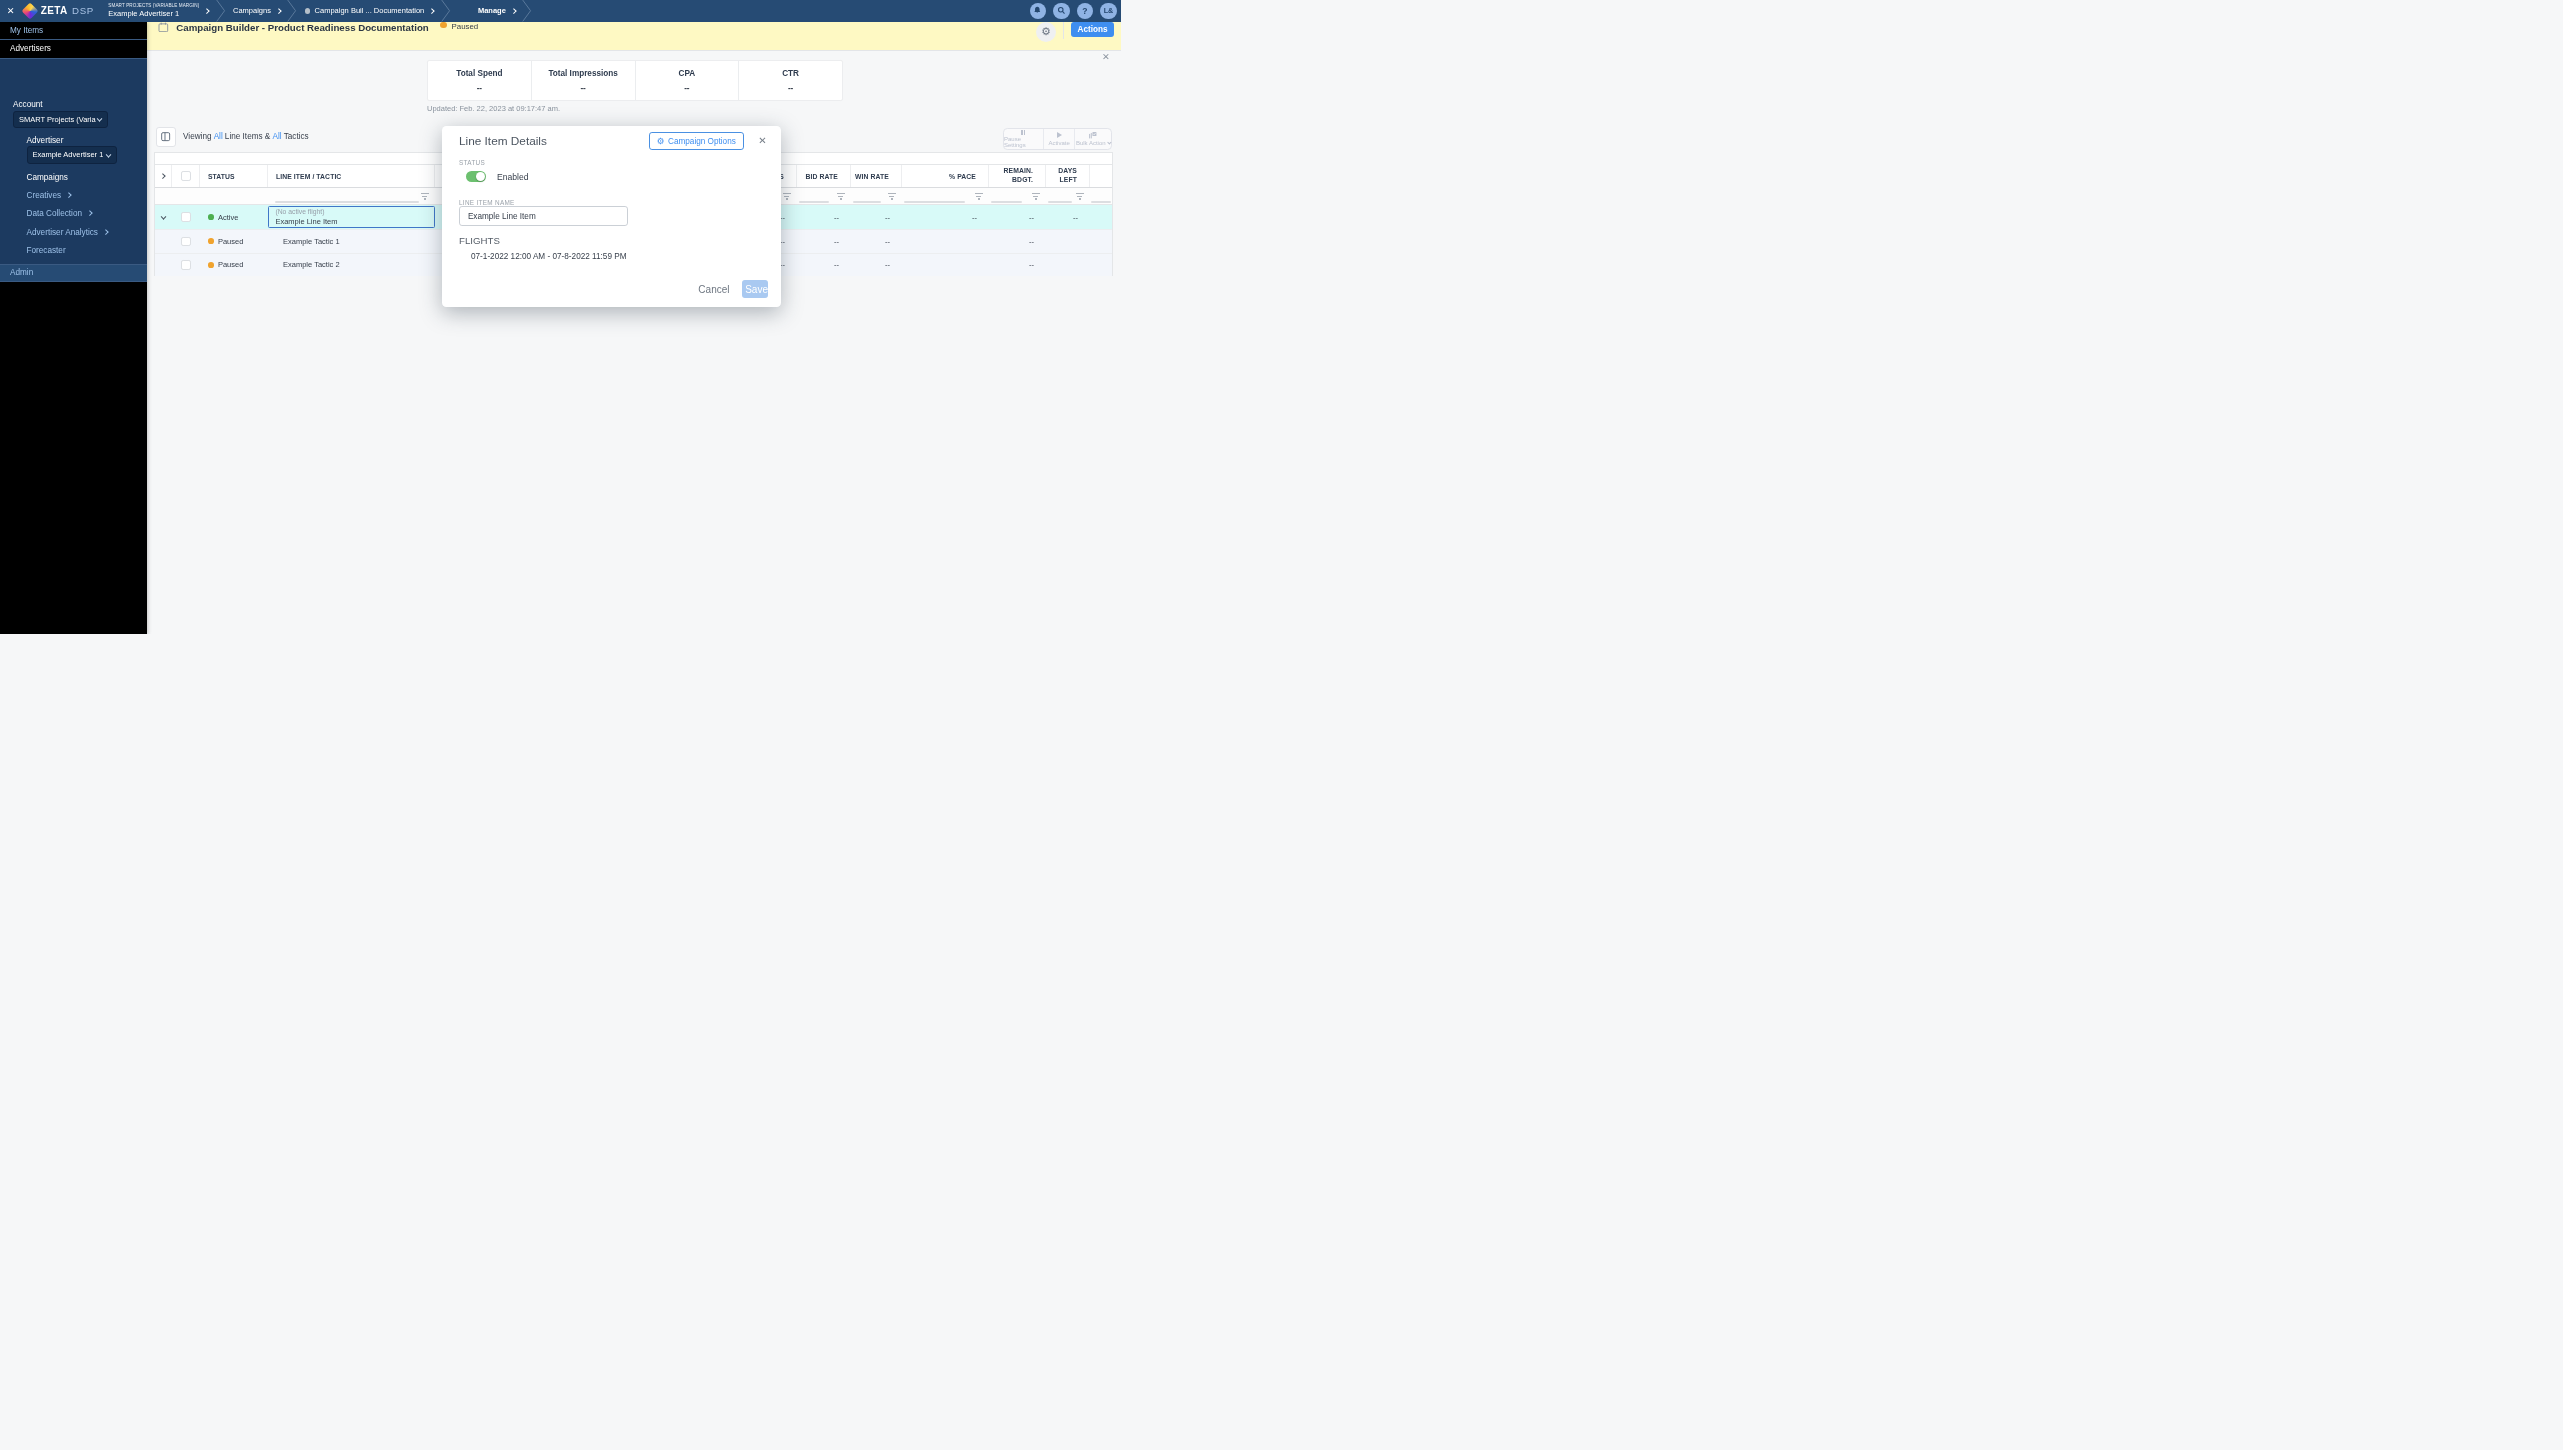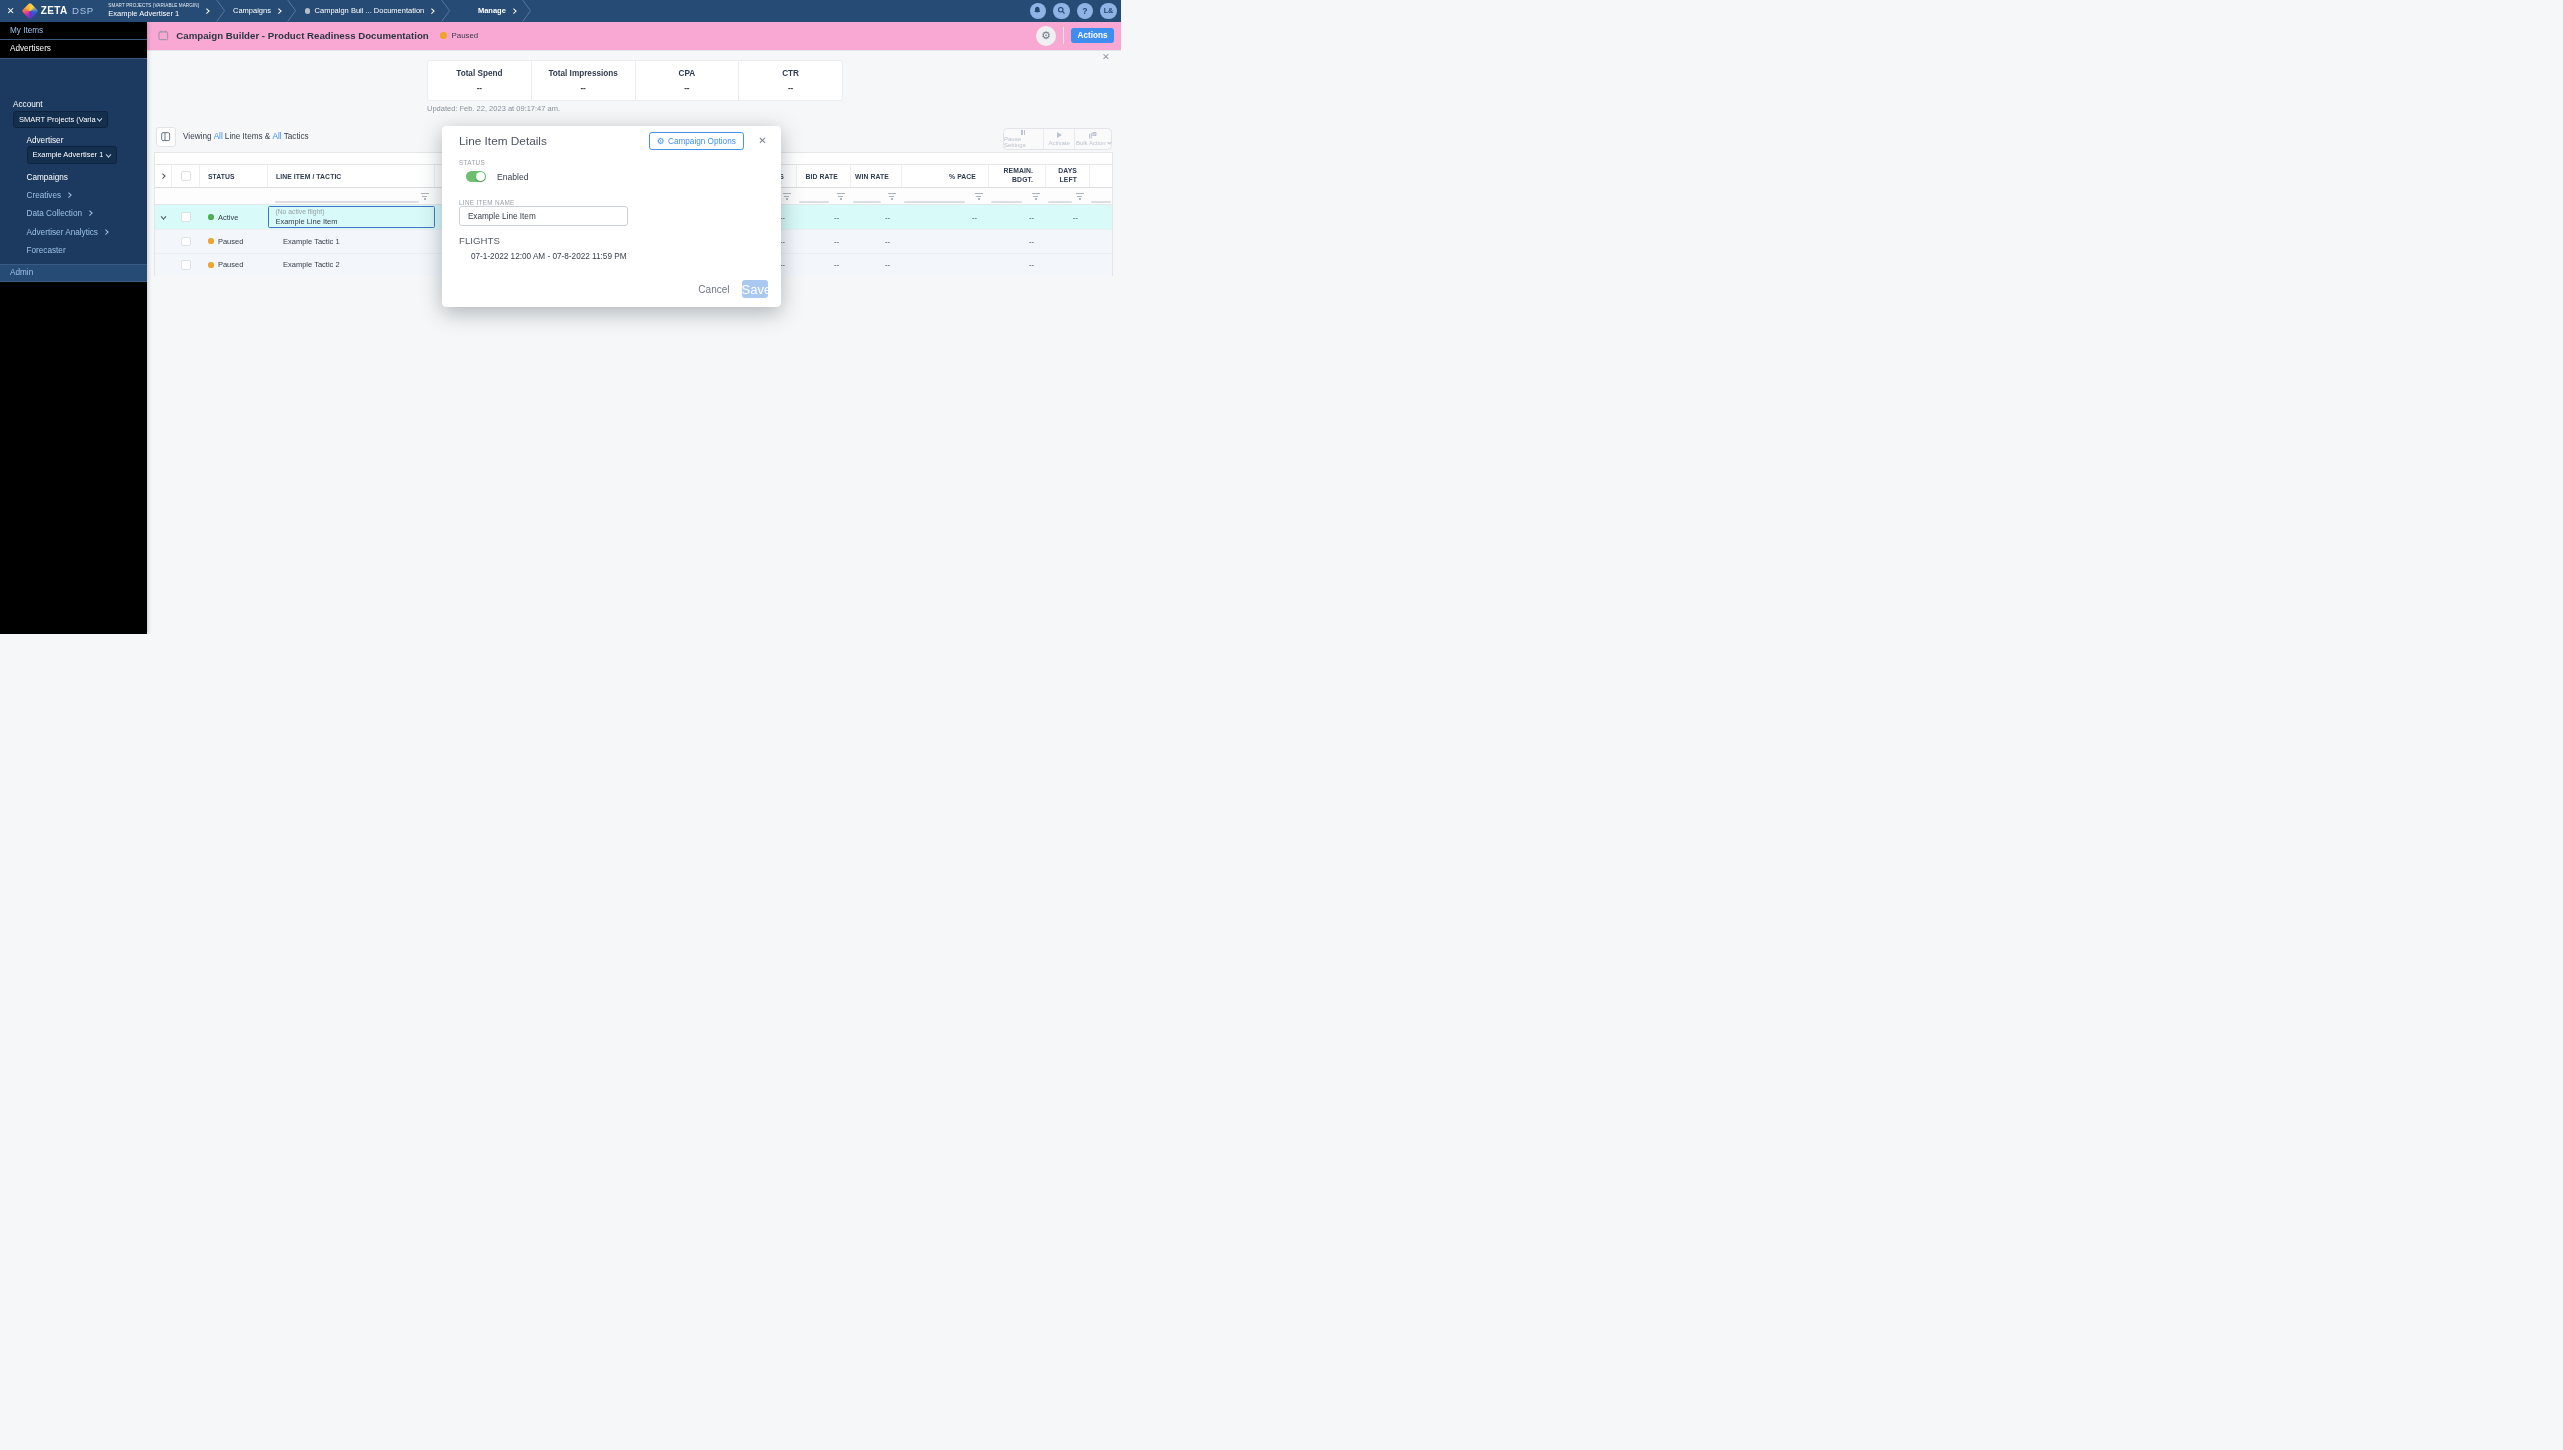--- a/index.html
+++ b/index.html
@@ -47,22 +47,22 @@
              border-right:1.1px solid #C6D4E6; transform:rotate(135deg); flex:0 0 auto; margin-left:2.9px; }
   .sb-item { position:absolute; left:26.5px; font-size:8.2px; display:flex; align-items:center;
              gap:5px; cursor:pointer; }
   .sb-item .chev { border-color:#9DC1E8; }
   .sb-admin { position:absolute; left:0; top:242px; width:147px; height:18.6px; background:#264B74;
               border-top:0.7px solid #3A5A82; border-bottom:0.7px solid #3A5A82; display:flex;
               align-items:center; padding-left:10px; font-size:8.2px; color:#9DC1E8; cursor:pointer; }
 
   
   .main-bg { position:absolute; left:147px; top:21.5px; width:975px; height:613px; background:#F6F7F8; }
-  .page-header { position:absolute; left:147px; top:21.5px; width:975px; height:29px; background:#f9a8d4;
-                 border-bottom:0.7px solid #E3E5E8; display:flex; align-items:center; z-index:5; }
+  .page-header { position:absolute; left:147px; top:21.5px; width:975px; height:29px; background:#fef9c3;
+                 border-bottom:0.7px solid #E3E5E8; display:flex; z-index:5; }
   .ph-title { font-size:9.7px; font-weight:bold; color:#2B3644; margin-left:7.2px; }
   .status-dot { width:6.4px; height:6.4px; border-radius:50%; }
   .ph-gear-circle { width:20px; height:20px; border-radius:50%; background:#EFF0F2; display:flex;
                     align-items:center; justify-content:center; cursor:pointer; }
   .gear-glyph { font-size:10.7px; color:#6B7482; line-height:1; }
   .ph-divider { width:0.7px; height:17px; background:#E3E5E8; margin:0 7.2px; }
   .actions-btn { width:43px; height:15.7px; background:#3E8EF0; color:#fff; font-size:8.2px;
                  font-weight:bold; border:none; border-radius:2.9px; cursor:pointer; margin-right:7.9px; }
 
   
@@ -152,21 +152,21 @@
                   background:#fff; box-shadow:0 0.7px 1.4px rgba(0,0,0,0.3); }
   .m-toggle-text { position:absolute; left:55px; top:46px; font-size:8.6px; color:#39414D; }
   .m-input { position:absolute; left:17px; top:80px; width:169px; height:20px;
              border:0.7px solid #CBD0D6; border-radius:2.9px; font-size:8.2px; color:#39414D;
              padding:0 7.9px; font-family:"Liberation Sans", sans-serif; outline:none; background:#fff; }
   .m-flights { position:absolute; left:17px; top:109px; font-size:9.7px; color:#555D67; }
   .m-flight-val { position:absolute; left:29px; top:126px; font-size:8.2px; color:#39414D; }
   .m-footer { position:absolute; right:13px; bottom:8.6px; display:flex; align-items:center; gap:12px; }
   .m-cancel { font-size:10px; color:#6E7681; background:none; border:none; cursor:pointer;
               font-family:"Liberation Sans", sans-serif; }
-  .m-save { width:26.5px; height:18px; background:#A9C9F1; color:#fff; font-size:13px; border:none;
+  .m-save { width:26.5px; height:18px; background:#A9C9F1; color:#fff; font-size:10px; border:none;
             border-radius:2.9px; cursor:default; font-family:"Liberation Sans", sans-serif;text-align:right; }
 </style>
 </head>
 <body>
 
 <div class="topbar">
   <div class="tb-close">✕</div>
   <div class="logo-wrap">
     <span class="logo-diamond"></span>
     <span class="logo-zeta">ZETA</span>

